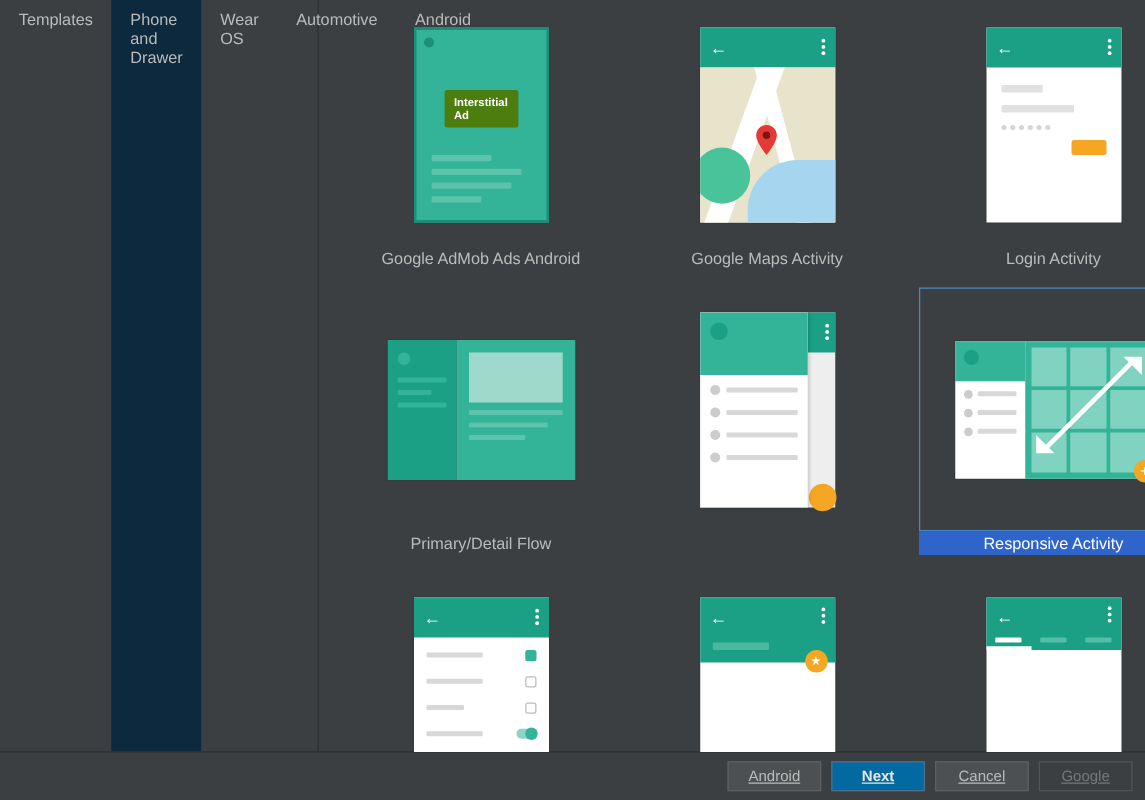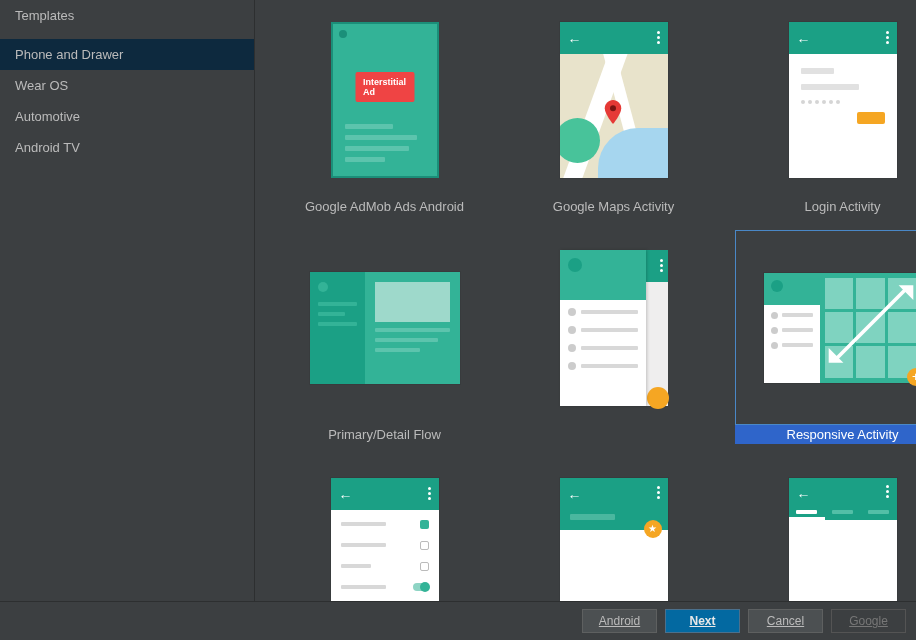--- a/index.html
+++ b/index.html
@@ -16,21 +16,21 @@
 .main {
   display: flex;
   flex: 1;
   overflow: hidden;
 }
 .sidebar {
   width: 255px;
   background: #3c3f41;
   border-right: 1px solid #2d2f30;
   display: flex;
-  flex-direction: column;
+  flex-direction: row;
   padding: 0;
 }
 .sidebar-header {
   padding: 8px 15px 16px 15px;
   color: #bbbbbb;
 }
 .sidebar-item {
   padding: 8px 15px;
   cursor: pointer;
   color: #bbbbbb;
@@ -130,21 +130,21 @@
 .appbar .more span { width:3px;height:3px;background:#fff;border-radius:50%; }
 
 
 .admob-phone {
   width: 108px; height: 156px;
   background: #33b397;
   border: 2px solid #1b8f79;
   position: relative;
 }
 .admob-dot{position:absolute;top:6px;left:6px;width:8px;height:8px;border-radius:50%;background:#1b8f79;}
-.ad-pill{position:absolute;top:48px;left:50%;transform:translateX(-50%);background:#ef4444;color:#fff;font-size:9px;font-weight:bold;padding:5px 8px;border-radius:2px;}
+.ad-pill{position:absolute;top:48px;left:50%;transform:translateX(-50%);background:#4d7c0f;color:#fff;font-size:9px;font-weight:bold;padding:5px 8px;border-radius:2px;}
 .admob-lines{position:absolute;bottom:14px;left:12px;right:12px;}
 .admob-lines div{height:5px;background:#5cc4ad;margin-top:6px;border-radius:1px;}
 .admob-lines div:nth-child(1){width:60%;}
 .admob-lines div:nth-child(2){width:90%;}
 .admob-lines div:nth-child(3){width:80%;}
 .admob-lines div:nth-child(4){width:50%;}
 
 
 .login-body{padding:14px 12px;}
 .login-line{height:6px;background:#e1e1e1;margin-bottom:10px;border-radius:1px;}

